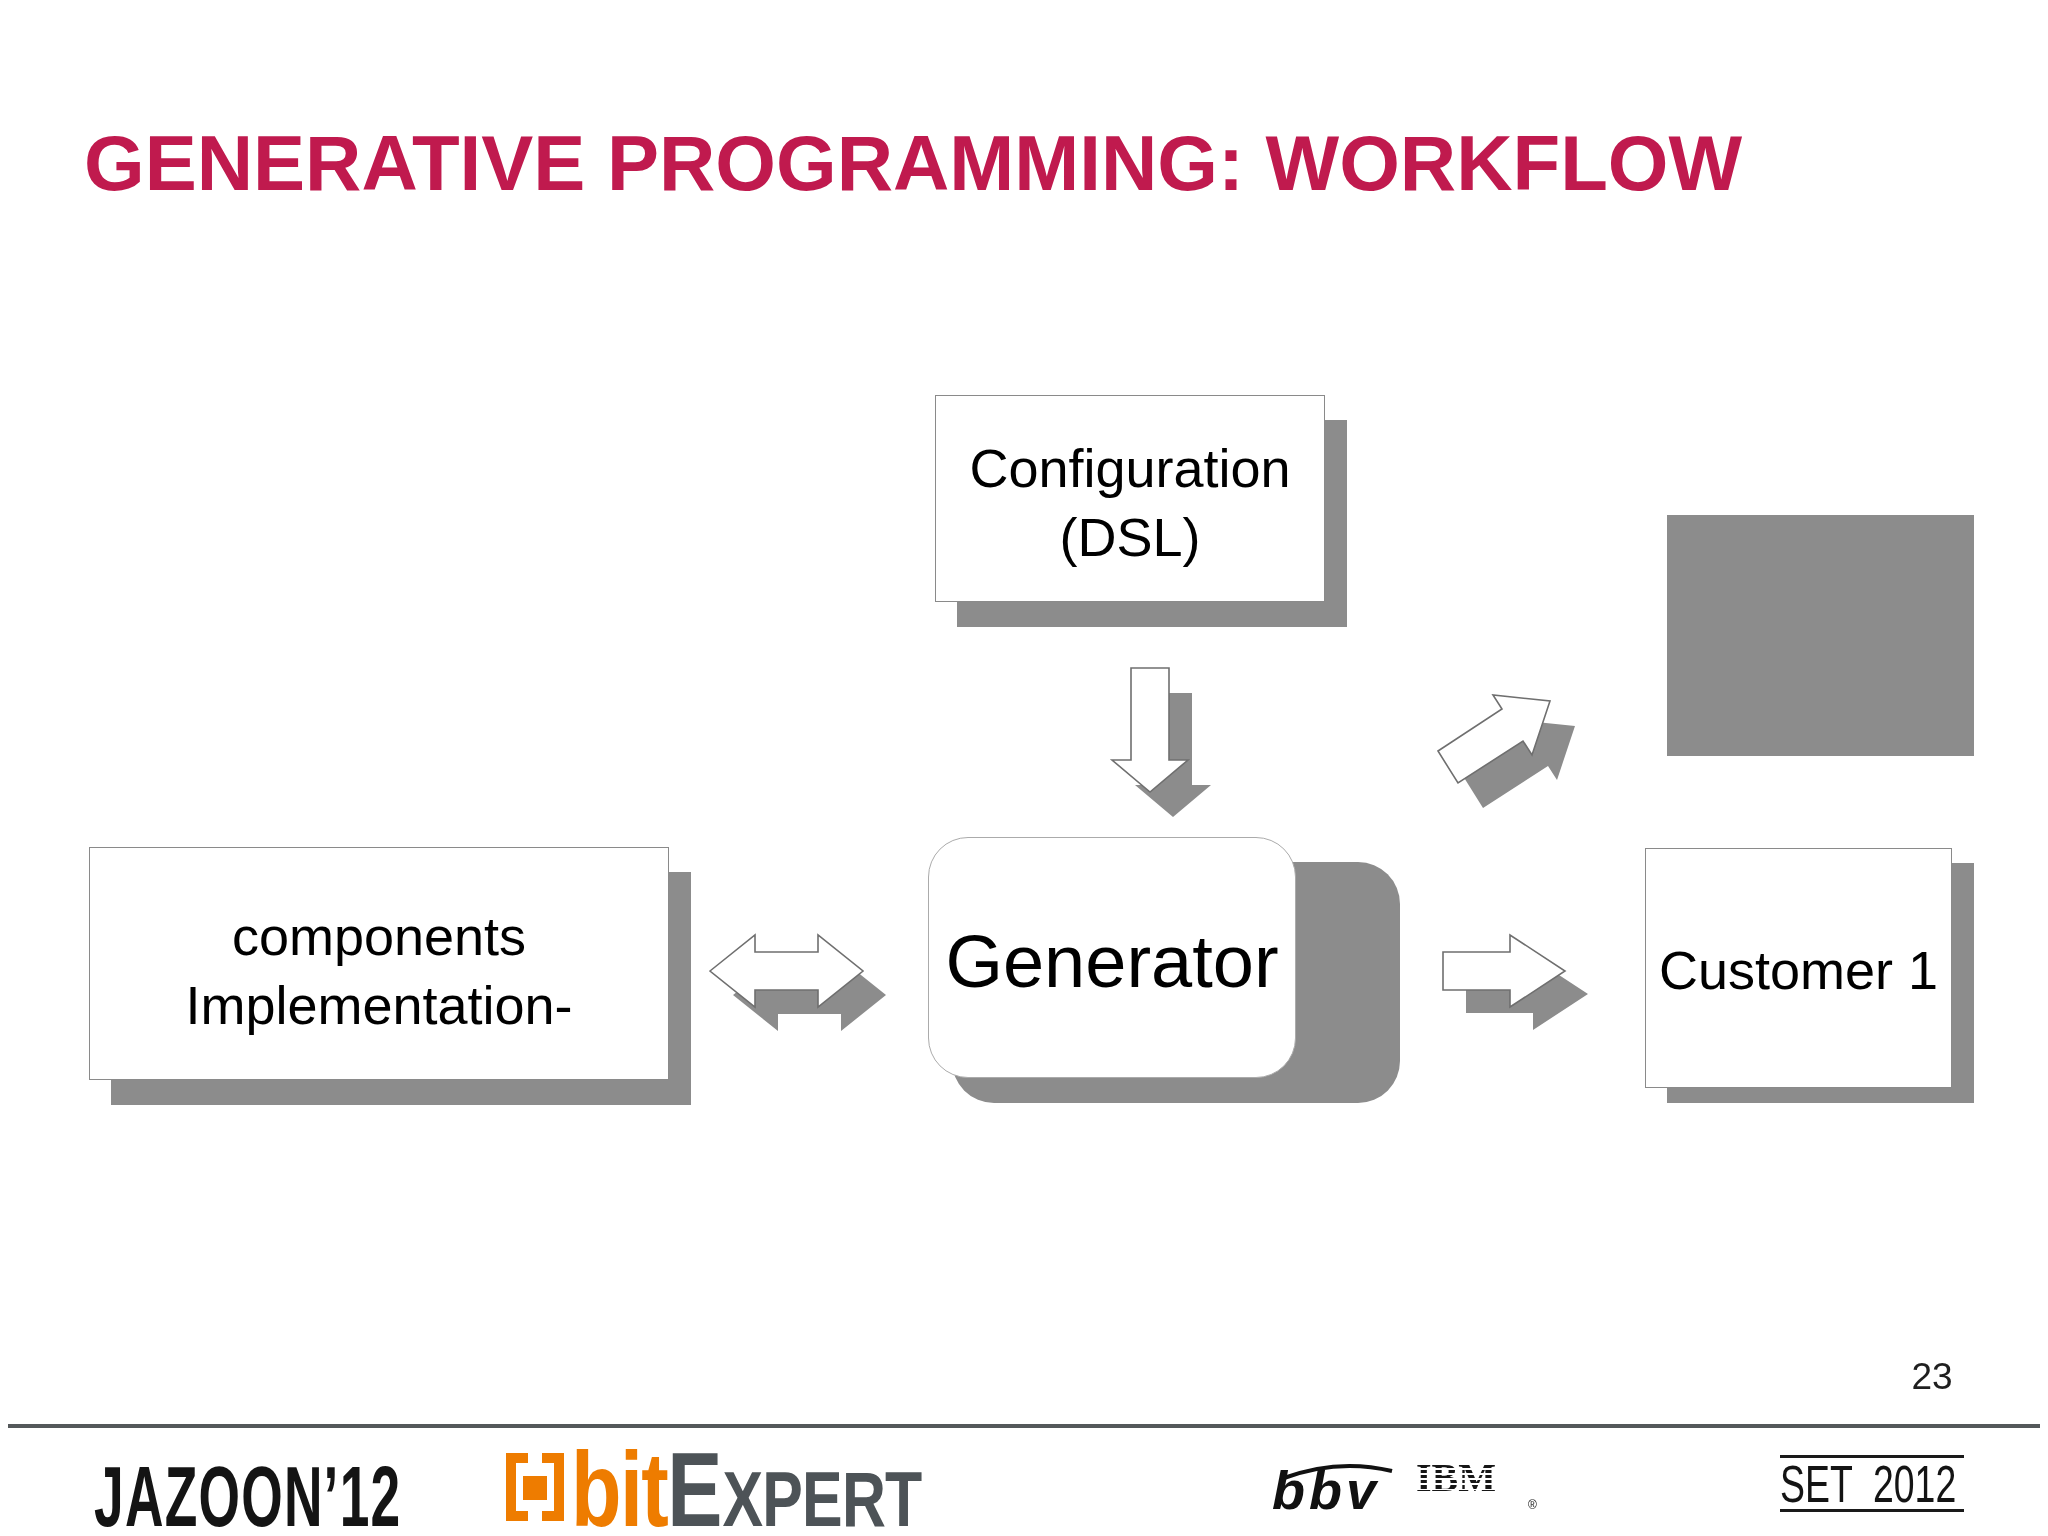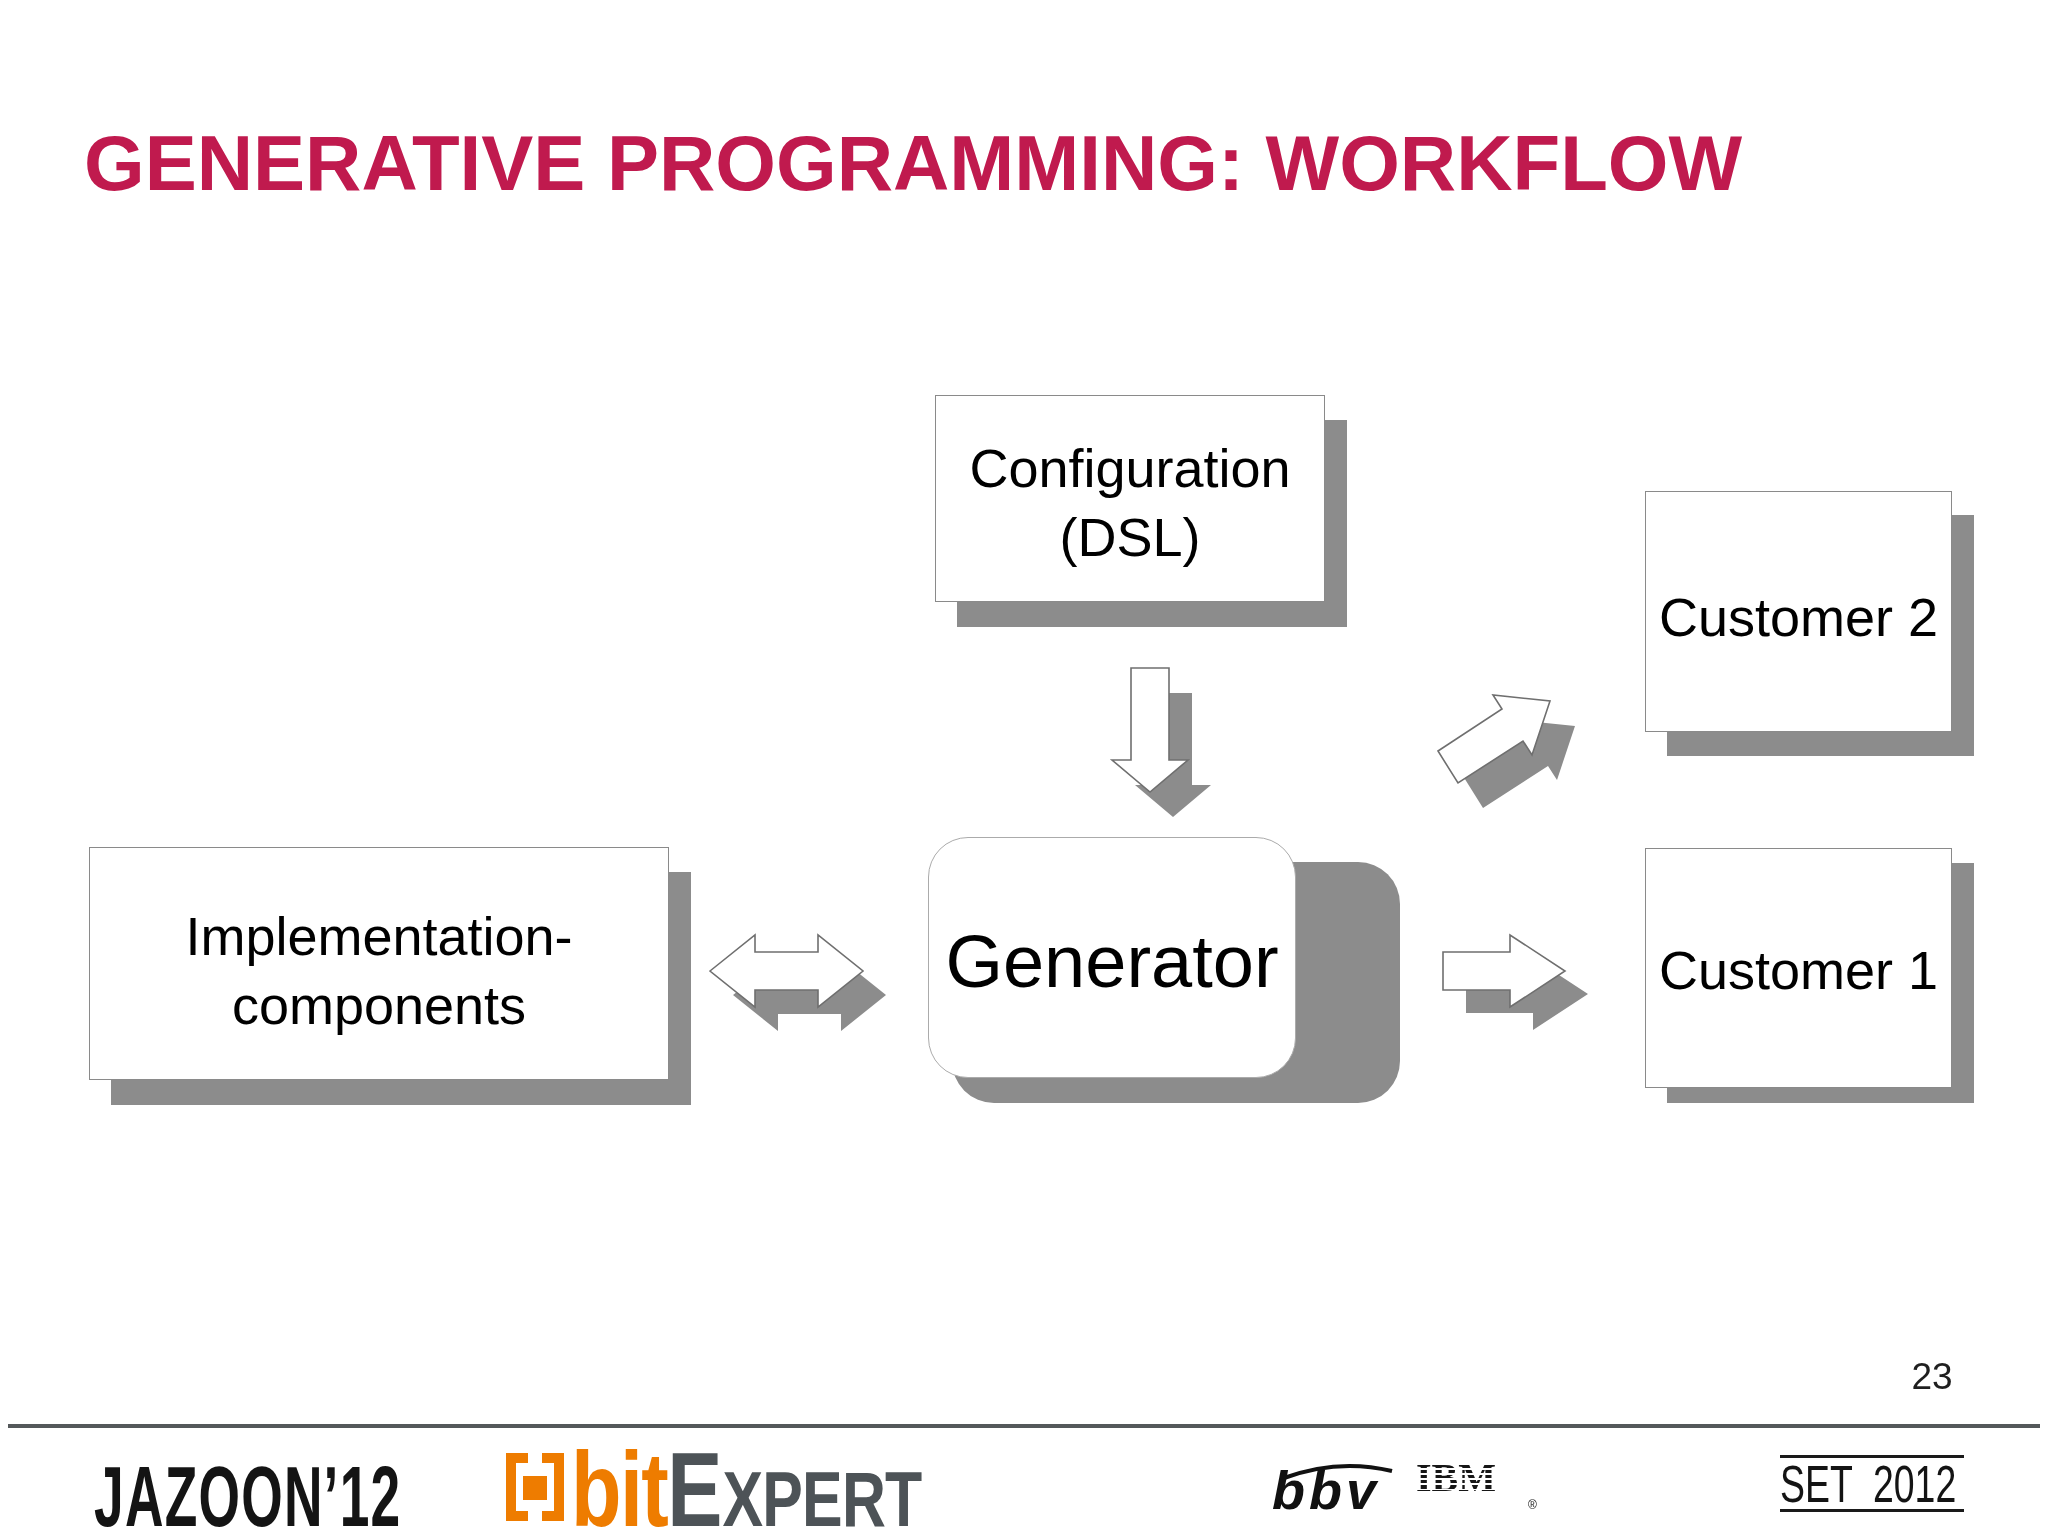--- a/index.html
+++ b/index.html
@@ -115,31 +115,28 @@
       <polygon class="arrow-main" points="1443,952 1510,952 1510,935 1565,971 1510,1007 1510,990 1443,990"></polygon>
     </g>
   </svg>
 
   <div class="dbox" id="config-box">
     <span class="line">Configuration</span>
     <span class="line">(DSL)</span>
   </div>
 
   <div class="dbox" id="impl-box">
+    <span class="line">components</span>
     <span class="line">Implementation-</span>
-    <span class="line">components</span>
   </div>
 
   <div class="dbox" id="gen-box">
     <span class="line">Generator</span>
   </div>
 
-  <div class="dbox" id="cust2-box">
-    <span class="line">Customer 2</span>
-  </div>
 
   <div class="dbox" id="cust1-box">
     <span class="line">Customer 1</span>
   </div>
 
   <div class="divider"></div>
 
   <div class="jazoon">JAZOON’12</div>
 
   <svg class="bitexpert-symbol" width="58" height="68" viewBox="0 0 58 68">

